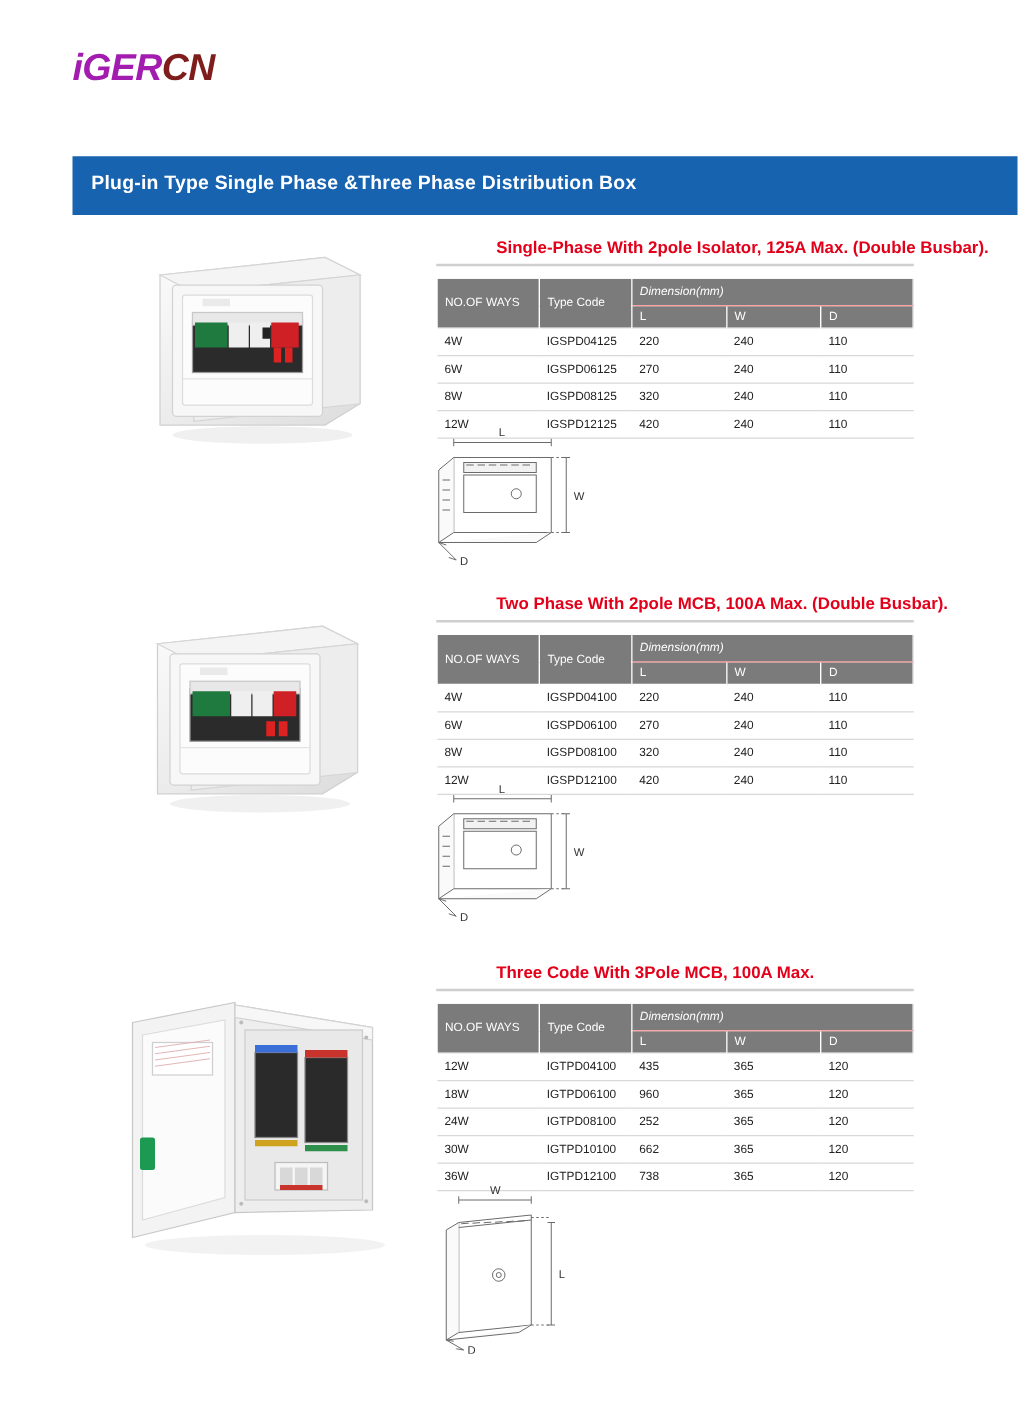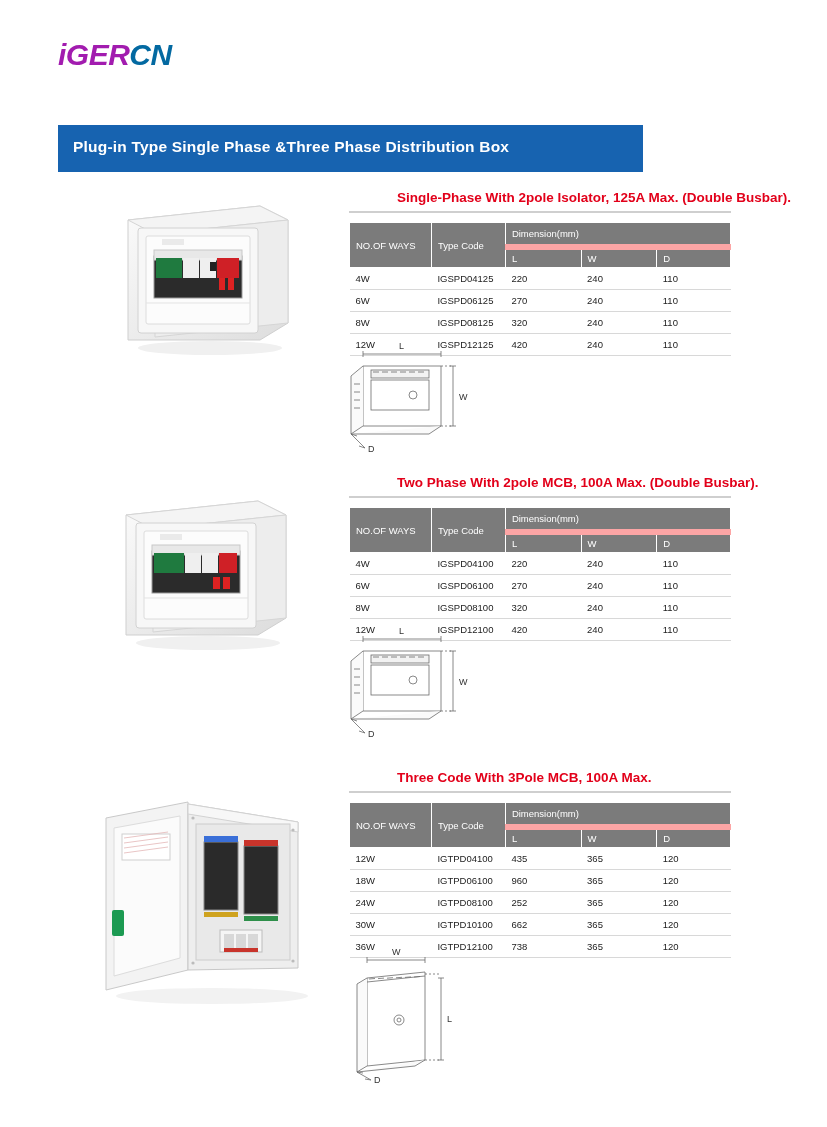--- a/index.html
+++ b/index.html
@@ -19,27 +19,27 @@
   
   .logo {
     position: absolute;
     left: 58px; top: 38px;
     font-size: 30px;
     font-weight: bold;
     font-style: italic;
     letter-spacing: -0.5px;
   }
   .logo .part-a { color: #a21caf; }
-  .logo .part-b { color: #0369a1; }
+  .logo .part-b { color: #7f1d1d; }
 
   
   .banner {
     position: absolute;
     left: 58px; top: 125px;
-    width: 585px; height: 47px;
+    width: 756px; height: 47px;
     background: #1763b0;
   }
   .banner-text {
     position: absolute;
     left: 15px; top: 13px;
     color: #ffffff;
     font-size: 15.5px;
     font-weight: bold;
     letter-spacing: 0.2px;
     white-space: nowrap;
@@ -83,21 +83,22 @@
   table.spec thead th {
     background: #7b7b7b;
     color: #ffffff;
     font-weight: normal;
     text-align: left;
     padding: 5px 6px;
     height: 19px;
     white-space: nowrap;
   }
   table.spec thead th.grp {
-    border-bottom: 6px solid #fca5a5;
+    border-bottom: 1px solid #fca5a5;
+    font-style: italic;
   }
   table.spec thead th.sub {
     background: #7b7b7b;
     height: 17px;
     padding: 3px 6px;
   }
   table.spec tbody td {
     border: none;
     border-bottom: 1px solid #d8d8d8;
     background: #ffffff;

